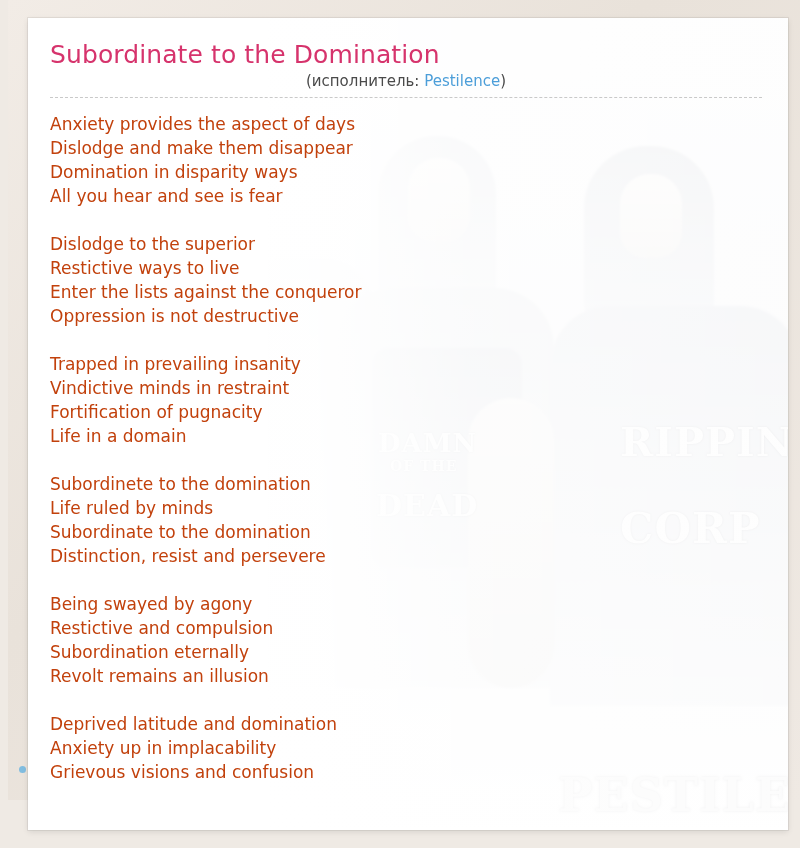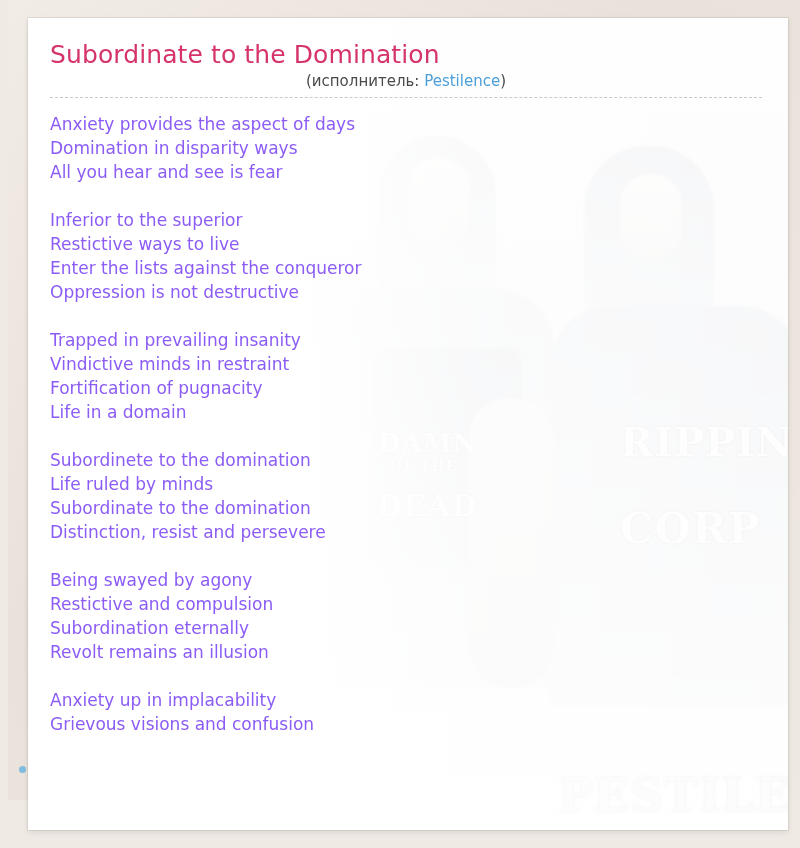--- a/index.html
+++ b/index.html
@@ -151,21 +151,21 @@
     text-align: center;
   }
   .byline a {
     color: #4c9ed9;
     text-decoration: none;
   }
 
   .lyrics {
     font-size: 17px;
     line-height: 24px;
-    color: #8b5cf6;
+    color: #c2410c;
   }
   .stanza { margin-bottom: 24px; }
   .line { white-space: pre; }
 
   
   .edge-dot {
     position: absolute;
     left: 11px;
     top: 766px;
     width: 7px;
@@ -208,25 +208,26 @@
     <div class="content">
       <h1 class="song-title">Subordinate to the Domination</h1>
 
       <div class="byline">
         <span>(исполнитель: </span><a href="#">Pestilence</a><span>)</span>
       </div>
 
       <div class="lyrics">
         <div class="stanza">
           <div class="line">Anxiety provides the aspect of days</div>
+          <div class="line">Dislodge and make them disappear</div>
           <div class="line">Domination in disparity ways</div>
           <div class="line">All you hear and see is fear</div>
         </div>
         <div class="stanza">
-          <div class="line">Inferior to the superior</div>
+          <div class="line">Dislodge to the superior</div>
           <div class="line">Restictive ways to live</div>
           <div class="line">Enter the lists against the conqueror</div>
           <div class="line">Oppression is not destructive</div>
         </div>
         <div class="stanza">
           <div class="line">Trapped in prevailing insanity</div>
           <div class="line">Vindictive minds in restraint</div>
           <div class="line">Fortification of pugnacity</div>
           <div class="line">Life in a domain</div>
         </div>
@@ -236,20 +237,21 @@
           <div class="line">Subordinate to the domination</div>
           <div class="line">Distinction, resist and persevere</div>
         </div>
         <div class="stanza">
           <div class="line">Being swayed by agony</div>
           <div class="line">Restictive and compulsion</div>
           <div class="line">Subordination eternally</div>
           <div class="line">Revolt remains an illusion</div>
         </div>
         <div class="stanza">
+          <div class="line">Deprived latitude and domination</div>
           <div class="line">Anxiety up in implacability</div>
           <div class="line">Grievous visions and confusion</div>
         </div>
       </div>
     </div>
 
   </div>
 </div>
 
 </body></html>

